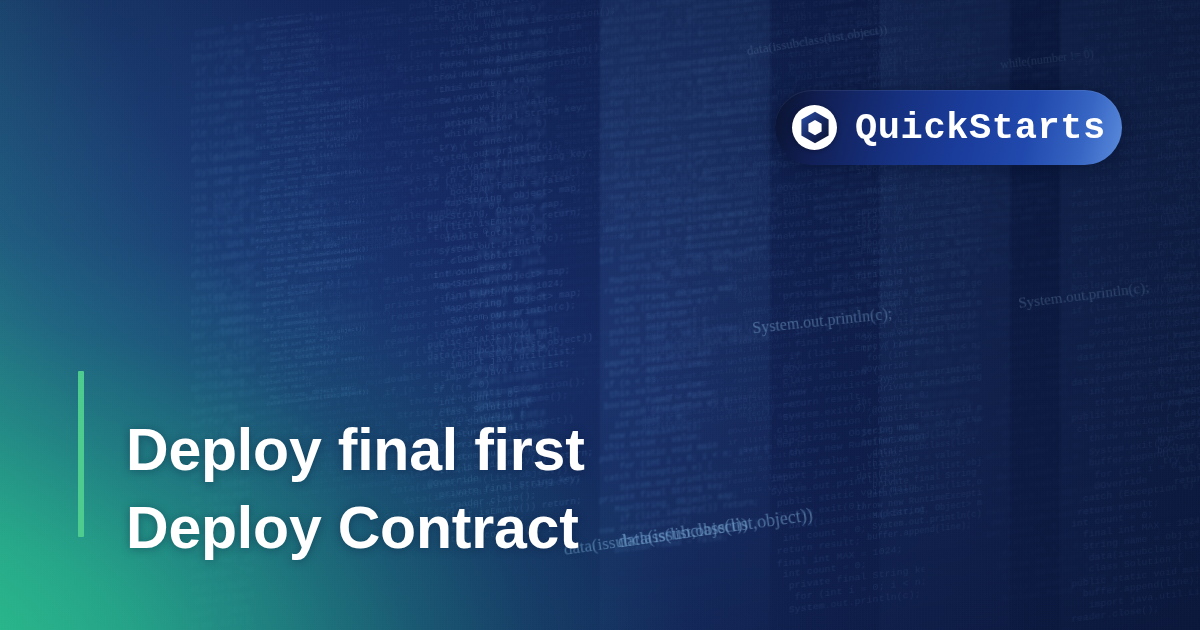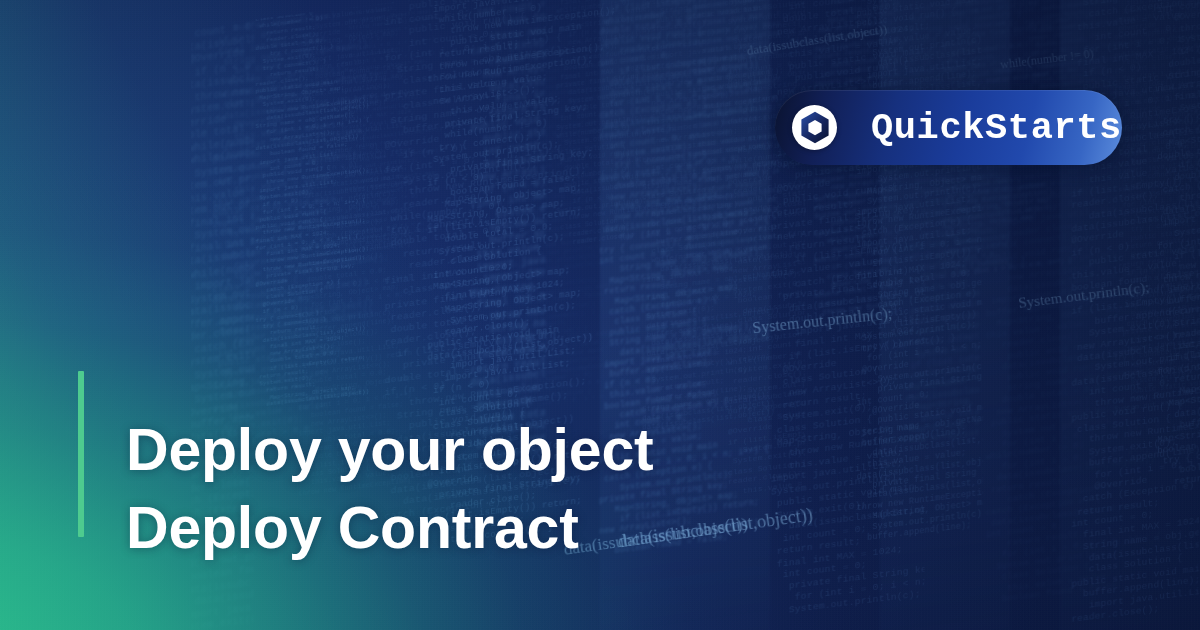--- a/index.html
+++ b/index.html
@@ -167,21 +167,21 @@
     border-radius: 50%;
     background: #ffffff;
     display: flex;
     align-items: center;
     justify-content: center;
     flex: 0 0 auto;
     box-shadow: 0 1px 5px rgba(0,0,0,.30);
   }
   .badge-logo svg { display: block; }
   .badge-text {
-    margin-left: 34px;
+    margin-left: 18px;
     color: #ffffff;
     font-family: "Liberation Mono", "DejaVu Sans Mono", monospace;
     font-size: 37px;
     font-weight: 700;
     letter-spacing: 0.6px;
     white-space: nowrap;
   }
 </style>
 </head>
 <body>
@@ -1544,21 +1544,21 @@
   <div class="code-hero" style="left:1000px;top:52px;font-size:12px;transform:rotate(-7deg);opacity:.38;">while(number != 0)</div>
 
   <div class="vignette"></div>
   <div class="green-wash"></div>
   <div class="green-wash2"></div>
   <div class="grain"></div>
 
   <div class="headline-wrap">
     <div class="accent-bar"></div>
     <h1 class="headline">
-      <span class="line">Deploy your object</span>
+      <span class="line">Deploy final first</span>
       <span class="line">Deploy Contract</span>
     </h1>
   </div>
 
   <div class="badge">
     <div class="badge-logo">
       <svg width="30" height="33" viewBox="0 0 30 33" aria-hidden="true">
         <defs>
           <linearGradient id="hexgrad" x1="0" y1="0" x2="1" y2="1">
             <stop offset="0%" stop-color="#2a4fa8"></stop>

